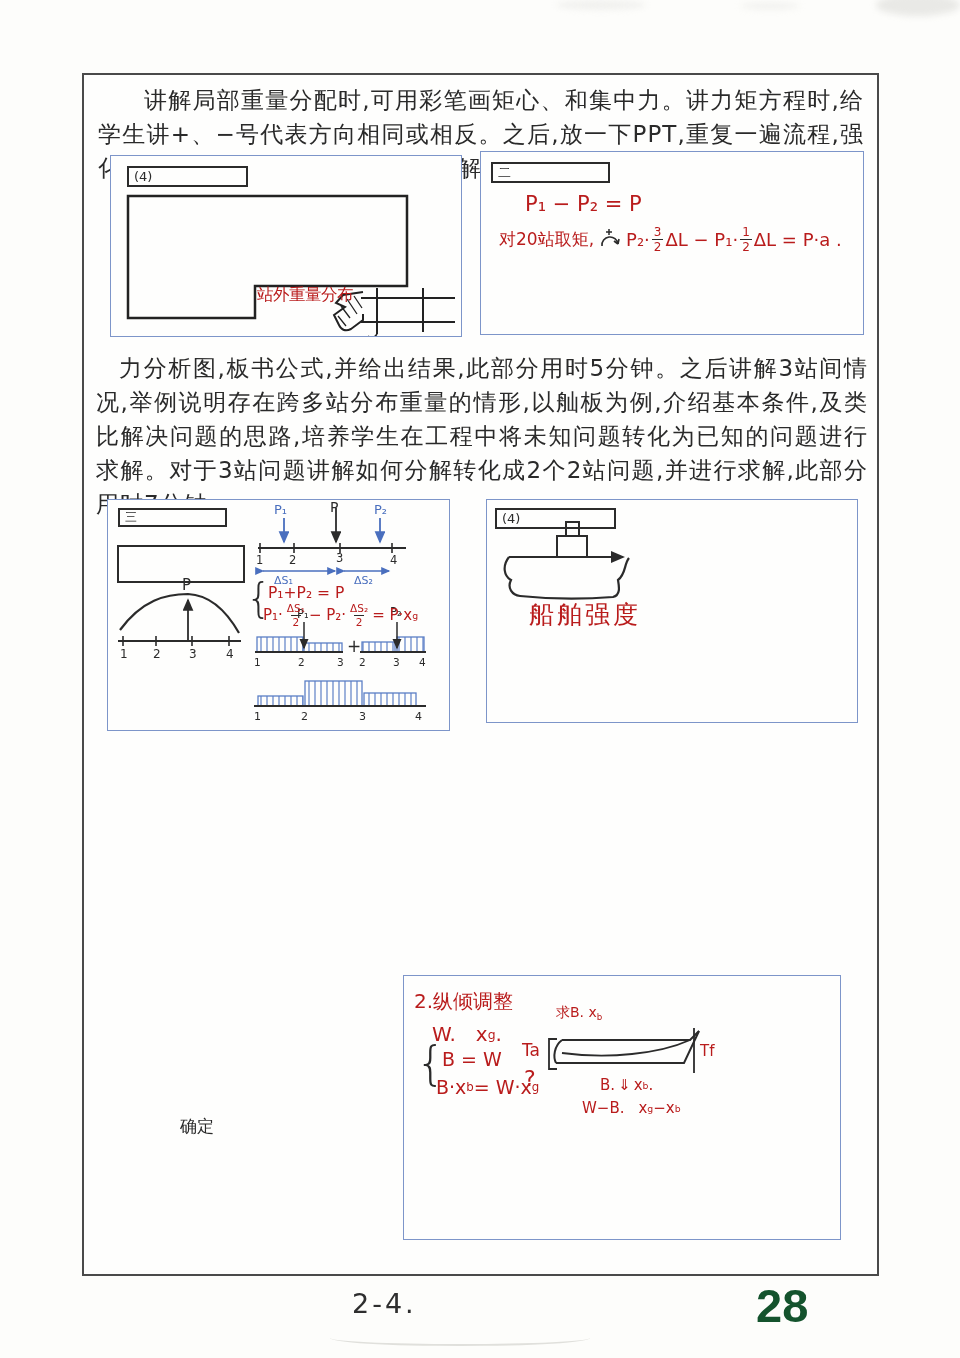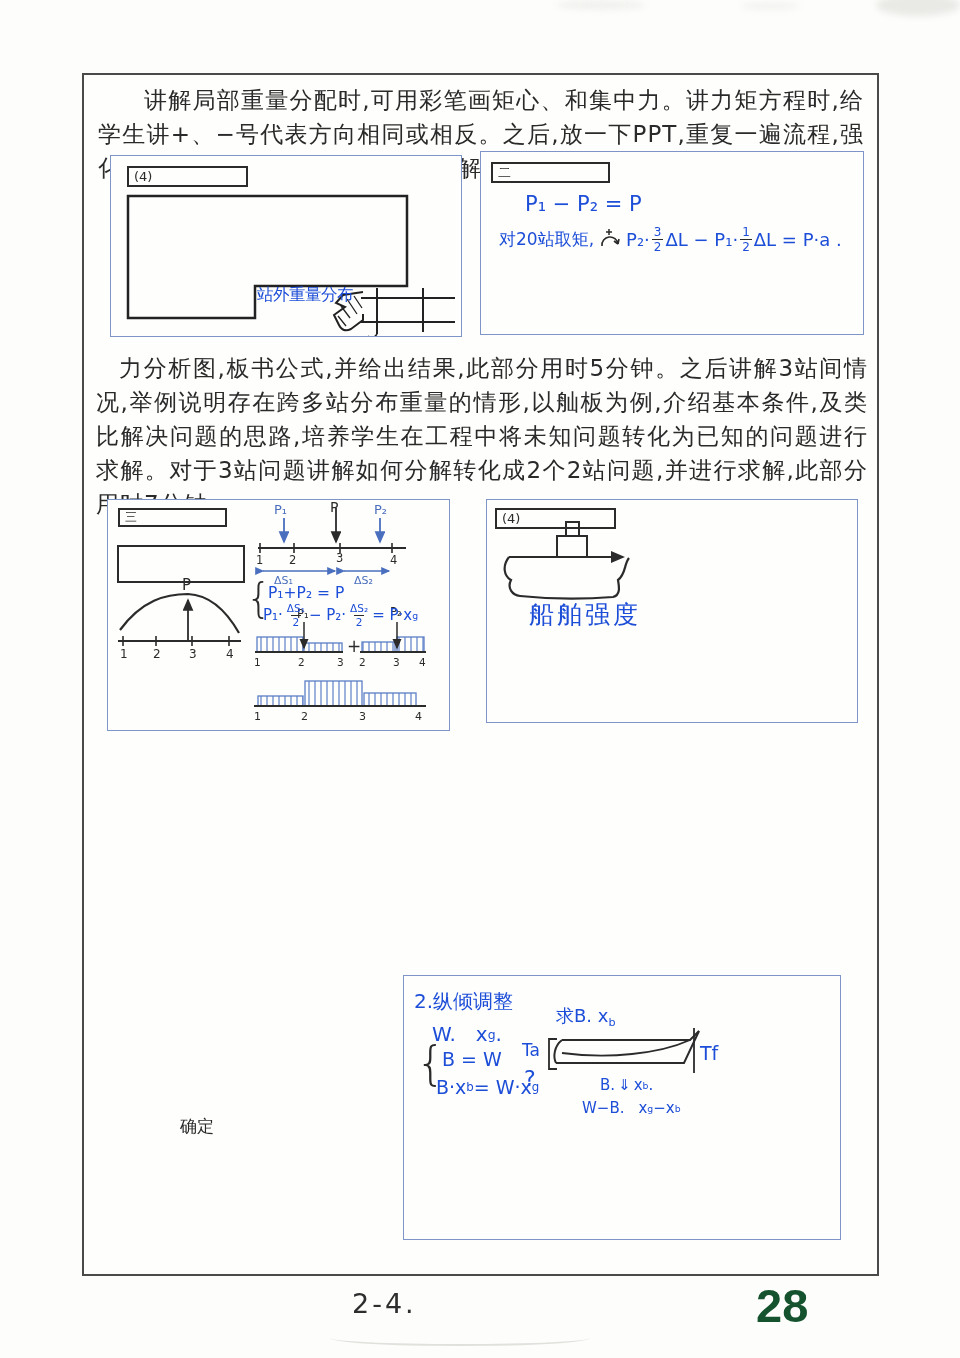--- a/index.html
+++ b/index.html
@@ -25,21 +25,21 @@
   .bluebox{
     position:absolute;border:1.6px solid #7d95c9;background:#fefefd;
   }
   .tagbox{
     position:absolute;border:2px solid #2b2b2b;display:flex;align-items:center;
     padding-left:5px;font-size:13px;color:#2b2b2b;background:transparent;
   }
   .dsvg{position:absolute;left:0;top:0;pointer-events:none;}
   svg text{font-family:"DejaVu Sans",sans-serif;fill:#2b2b2b;}
   svg text.blue{fill:#4a6fbe;}
-  .hand{position:absolute;color:#1d4ed8;white-space:nowrap;}
+  .hand{position:absolute;color:#b91c1c;white-space:nowrap;}
   .frac{display:inline-flex;flex-direction:column;align-items:center;
         vertical-align:-0.45em;line-height:1;margin:0 2px;}
   .frac .den{border-top:1.3px solid #2a2a2a;padding:1px 2px 0 2px;}
   .frac .num{padding:0 2px 1px 2px;}
   .sub{font-size:0.62em;vertical-align:-0.32em;}
   .eqrow{display:flex;align-items:center;white-space:nowrap;}
   .brace{position:absolute;font-weight:300;color:#2a2a2a;line-height:1;}
   .footer-left{position:absolute;left:352px;top:1288px;font-size:27px;letter-spacing:3px;color:#2e2e2e;}
   .page-num{position:absolute;left:756px;top:1278px;font-family:"Liberation Sans",sans-serif;
             font-weight:bold;font-size:47px;color:#14532d;}
@@ -245,36 +245,36 @@
     <span class="brace" style="left:12px;top:64px;font-size:46px;">{</span>
     <span class="hand" style="left:38px;top:72px;font-size:19px;">B = W</span>
     <div class="hand eqrow" style="left:32px;top:100px;font-size:19px;">
       <span>B·x</span>
         <span class="sub">b</span>
         <span> = W·x</span>
         <span class="sub">g</span>
     </div>
     <span class="hand" style="left:120px;top:90px;font-size:22px;">?</span>
 
-    <div class="hand" style="left:152px;top:28px;font-size:18px;">
+    <div class="hand" style="left:152px;top:28px;font-size:14px;">
       <span>求B. x</span><span class="sub">b</span>
     </div>
 
     <svg class="dsvg" width="436" height="263" viewBox="0 0 436 263">
       <g stroke="#2b2b2b" fill="none">
         <path d="M158,64 H286 L295,55" stroke-width="2"></path>
         <path d="M158,77 C205,83 255,78 286,64" stroke-width="1.8"></path>
         <path d="M152,87 H280 L295,55" stroke-width="2"></path>
         <path d="M158,64 C150,70 149,81 152,87" stroke-width="2"></path>
         <path d="M153,63 H145 V93 H153" stroke-width="1.8"></path>
         <path d="M290,52 V97" stroke-width="1.8"></path>
       </g>
     </svg>
     <span class="hand" style="left:118px;top:64px;font-size:17px;">Ta</span>
-    <span class="hand" style="left:296px;top:66px;font-size:19px;">Tf</span>
+    <span class="hand" style="left:296px;top:66px;font-size:15px;">Tf</span>
 
     <div class="hand eqrow" style="left:196px;top:100px;font-size:15px;">
       <span>B.</span>
       <span style="margin:0 3px;">⇓</span>
       <span>x</span>
         <span class="sub">b</span>
         <span>.</span>
     </div>
     <div class="hand eqrow" style="left:178px;top:123px;font-size:15px;">
       <span>W−B.</span>

